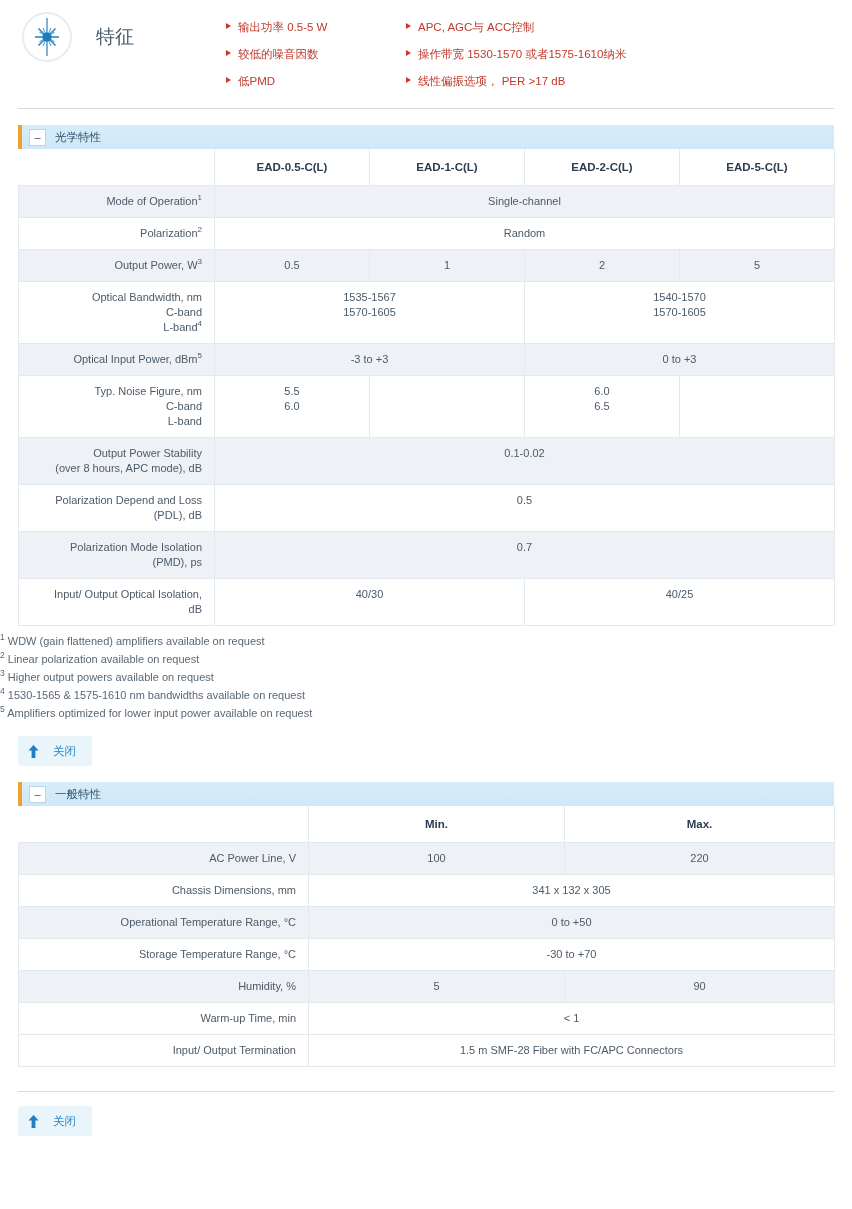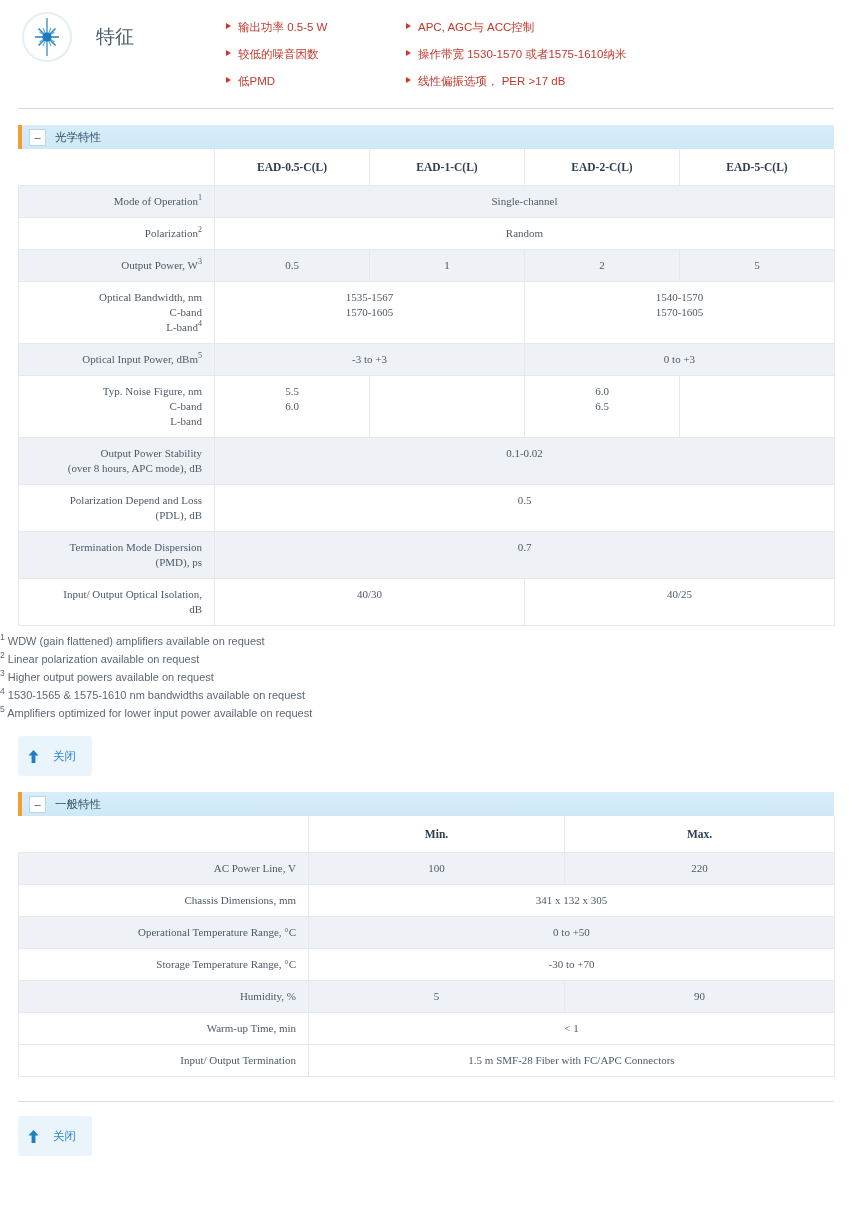--- a/index.html
+++ b/index.html
@@ -91,21 +91,20 @@
   .sec-title { font-size: 11.5px; color: #2e5068; font-weight: normal; }
 
   
   table.spec {
     margin: 0 18px;
     width: 816px;
     border-collapse: collapse;
     table-layout: fixed;
     font-size: 11px;
     color: #4c5a68;
-    font-family: Liberation Serif, serif;
   }
   table.spec td, table.spec th {
     border: 1px solid #e4e9ee;
     padding: 0;
     vertical-align: top;
   }
   table.spec .lbl {
     text-align: right;
     padding: 8px 12px 8px 6px;
     line-height: 15px;
@@ -142,21 +141,21 @@
   .notes div { padding: 0.5px 0; }
   .notes sup { font-size: 8.5px; }
 
   
   .close-btn {
     margin: 14px 18px 0 18px;
     display: inline-flex;
     align-items: center;
     background: #eaf4fb;
     border-radius: 3px;
-    height: 40px;
+    height: 30px;
     padding: 0 16px 0 10px;
     cursor: pointer;
   }
   .up-arrow { margin-right: 14px; display: flex; }
   .close-label { font-size: 11.5px; color: #2b84c8; }
 
   .gap-sm { height: 16px; }
   .gap-md { height: 24px; }
   .rule {
     margin: 0 18px;
@@ -305,21 +304,21 @@
         <td class="val" colspan="4">0.1-0.02</td>
       </tr>
 
       <tr class="plain">
         <td class="lbl">Polarization Depend and Loss
 (PDL), dB</td>
         <td class="val" colspan="4">0.5</td>
       </tr>
 
       <tr class="shade">
-        <td class="lbl">Termination Mode Dispersion
+        <td class="lbl">Polarization Mode Isolation
 (PMD), ps</td>
         <td class="val" colspan="4">0.7</td>
       </tr>
 
       <tr class="plain">
         <td class="lbl">Input/ Output Optical Isolation,
 dB</td>
         <td class="val" colspan="2">40/30</td>
         <td class="val" colspan="2">40/25</td>
       </tr>

